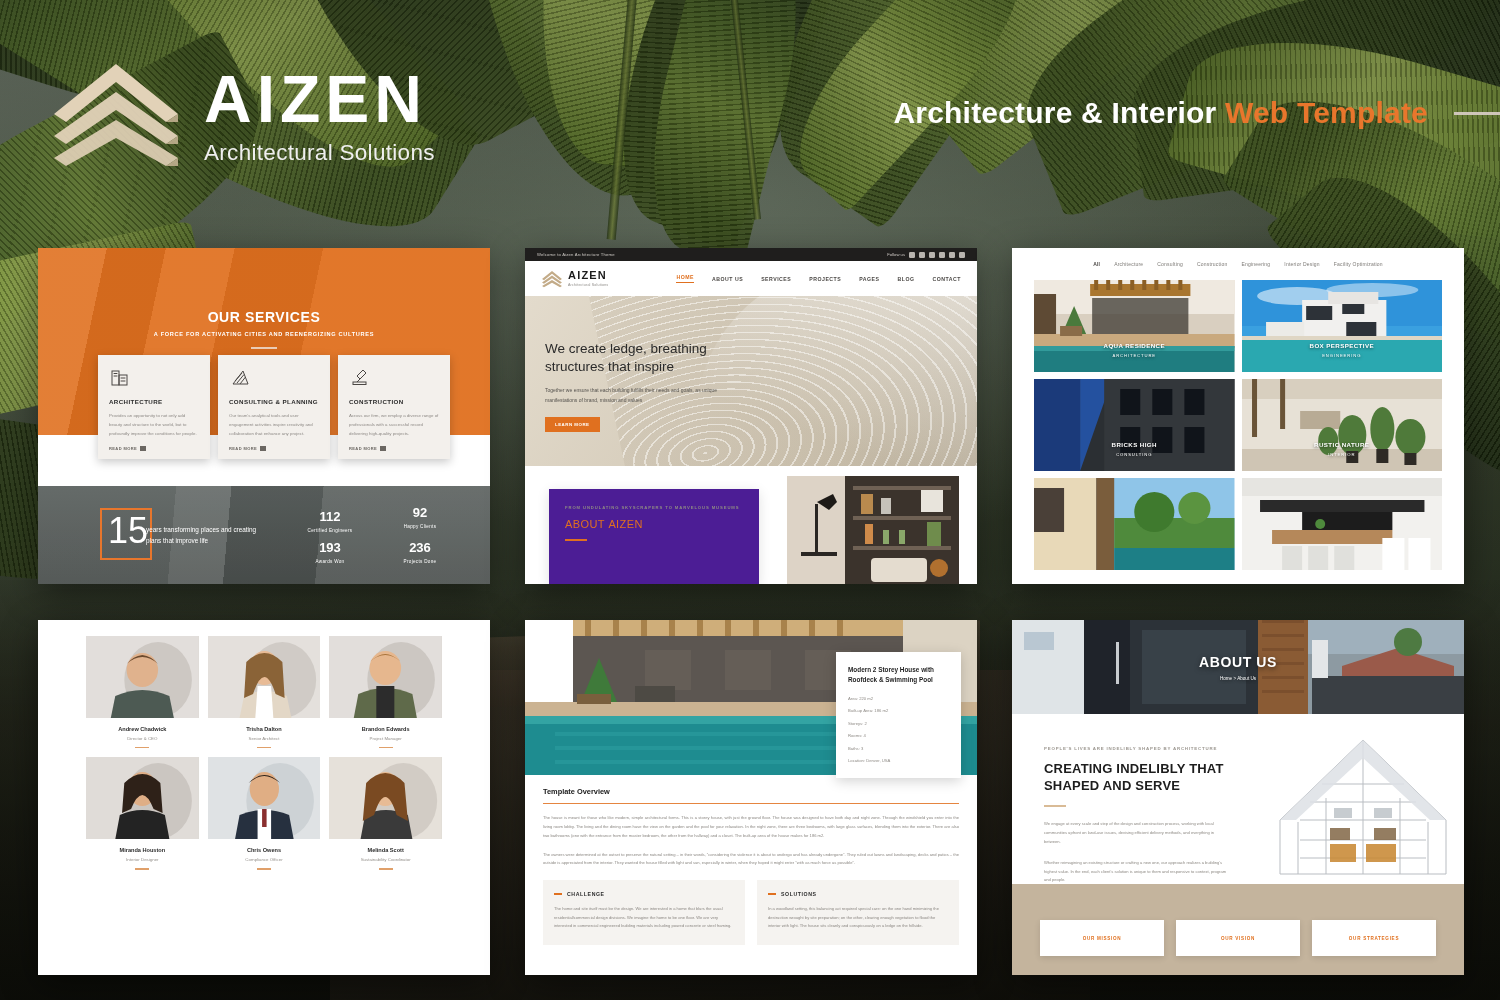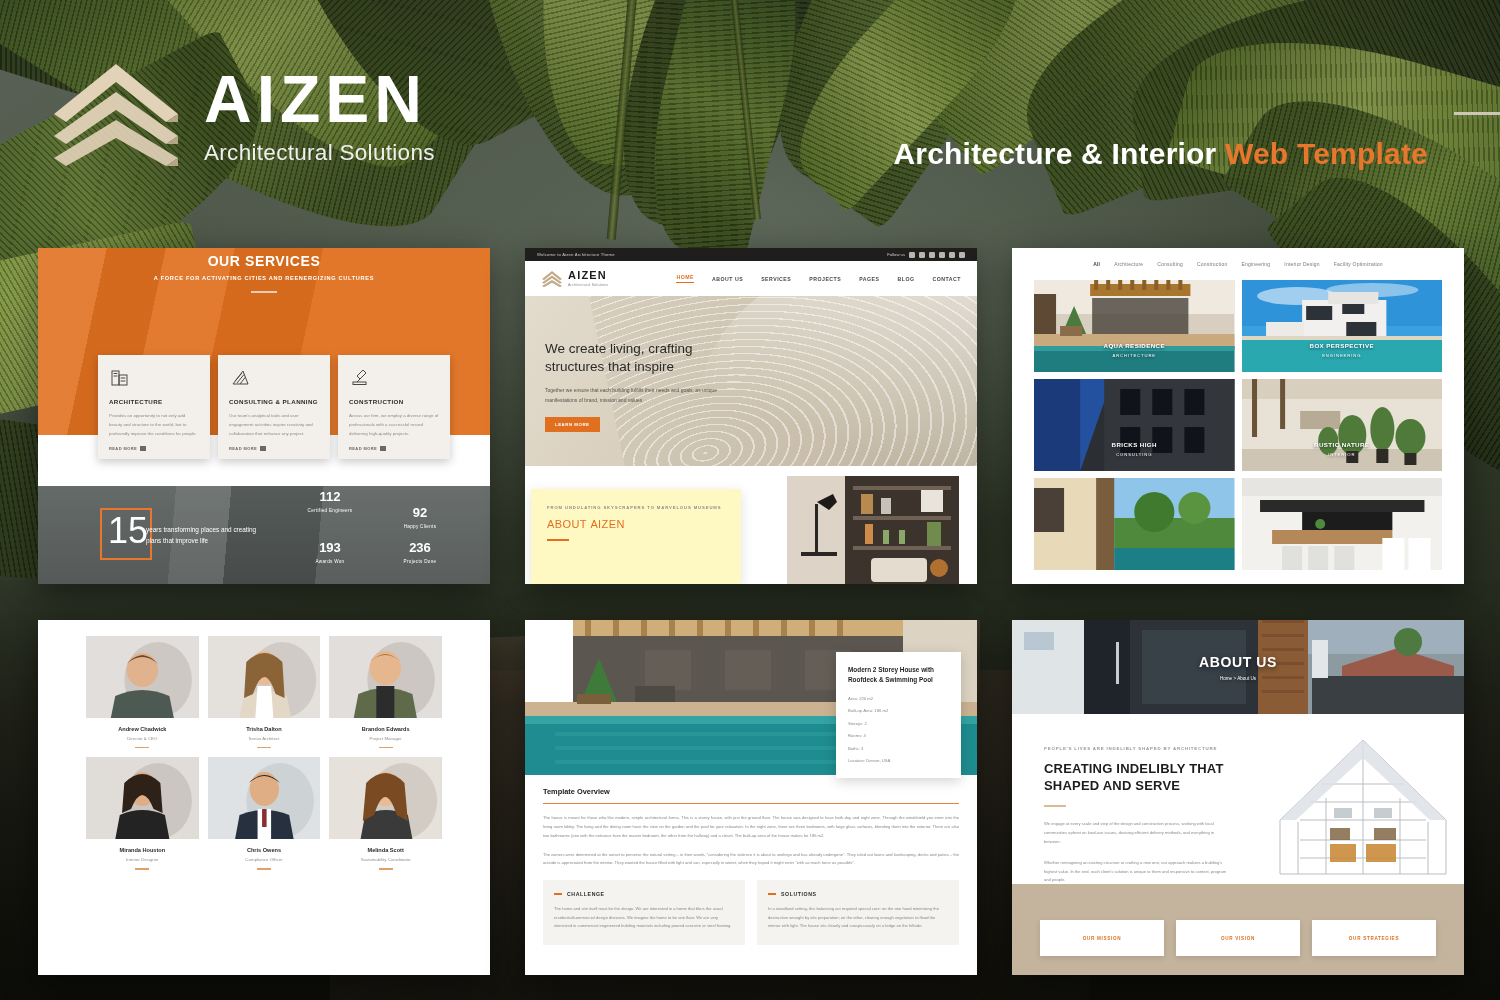--- a/index.html
+++ b/index.html
@@ -45,42 +45,41 @@
   .brand-name {
     color: #fff; font-size: 66px; font-weight: 700; letter-spacing: 5px; line-height: 1;
   }
   .brand-sub {
     color: #efefef; font-size: 22.5px; letter-spacing: .3px; margin-top: 8px; font-weight: 400;
   }
   .tagline {
     position: absolute; right: 72px; top: 96px;
     font-size: 30px; font-weight: 700; color: #ffffff; letter-spacing: .2px;
     white-space: nowrap;
-    margin-top: 41px;
   }
   .tagline .accent { color: #e8762c; }
   .tagline-rule { position: absolute; right: 0; top: 112px; width: 46px; height: 3px; background: #cfc6ba; }
 
   
   .shot { position: absolute; background: #fff; overflow: hidden; box-shadow: 0 10px 34px rgba(0,0,0,.45); }
   .shot-services  { left: 38px;   top: 248px; width: 452px; height: 336px; }
   .shot-home      { left: 525px;  top: 248px; width: 452px; height: 336px; }
   .shot-portfolio { left: 1012px; top: 248px; width: 452px; height: 336px; }
   .shot-team      { left: 38px;   top: 620px; width: 452px; height: 355px; }
   .shot-project   { left: 525px;  top: 620px; width: 452px; height: 355px; }
   .shot-about     { left: 1012px; top: 620px; width: 452px; height: 355px; }
 
   
   .svc-top { position: relative; height: 187px; background: #e0701f; overflow: hidden; }
   .svc-top::before {
     content: ""; position: absolute; inset: 0;
     background:
       linear-gradient(102deg, rgba(255,255,255,.10) 0 14%, rgba(0,0,0,.06) 14% 26%, rgba(255,255,255,.07) 26% 40%, rgba(0,0,0,.05) 40% 58%, rgba(255,255,255,.05) 58% 100%);
   }
-  .svc-title { position: relative; text-align: center; color: #fff; font-size: 14px; font-weight: 700; letter-spacing: .6px; padding-top: 5px; }
+  .svc-title { position: relative; text-align: center; color: #fff; font-size: 14px; font-weight: 700; letter-spacing: .6px; padding-top: 20px; margin-top: 41px; }
   .svc-sub { position: relative; text-align: center; color: #fff; font-size: 5.6px; letter-spacing: .7px; margin-top: 6px; font-weight: 600; }
   .mini-rule { width: 26px; height: 1.6px; background: rgba(255,255,255,.72); margin: 10px auto 0; }
   .mini-rule.org { background: #e0701f; }
   .svc-cards { position: absolute; left: 60px; top: 107px; display: flex; gap: 8px; z-index: 3; }
   .svc-card {
     width: 112px; height: 104px; background: #f3f0ec; padding: 13px 11px 0;
     box-shadow: 0 3px 9px rgba(0,0,0,.22);
   }
   .svc-card.mid { height: 104px; }
   .svc-ico { width: 22px; height: 20px; margin-bottom: 10px; }
@@ -99,21 +98,21 @@
   .stats::before {
     content: ""; position: absolute; inset: 0;
     background: linear-gradient(95deg, rgba(255,255,255,.05) 0 30%, rgba(255,255,255,.13) 30% 42%, rgba(0,0,0,.08) 42% 62%, rgba(255,255,255,.08) 62% 100%);
   }
   .years-box { position: absolute; left: 62px; top: 22px; width: 52px; height: 52px; border: 2.5px solid #e8762c; }
   .years-num { position: absolute; left: 70px; top: 27px; color: #fff; font-size: 36px; font-weight: 400; line-height: 1; }
   .years-txt { position: absolute; left: 108px; top: 38px; color: #fff; font-size: 6.4px; line-height: 1.75; width: 120px; }
   .stat { position: absolute; text-align: center; color: #fff; }
   .stat .n { font-size: 13px; font-weight: 700; line-height: 1; }
   .stat .l { font-size: 4.6px; margin-top: 5px; letter-spacing: .3px; }
-  .stat.s1 { left: 262px; top: 4px; width: 60px; }
+  .stat.s1 { left: 262px; top: 24px; width: 60px; }
   .stat.s2 { left: 352px; top: 20px; width: 60px; }
   .stat.s3 { left: 262px; top: 55px; width: 60px; }
   .stat.s4 { left: 352px; top: 55px; width: 60px; }
 
   
   .topbar { height: 13px; background: #1f1e1d; display: flex; align-items: center; padding: 0 12px; justify-content: space-between; }
   .topbar-l { color: #cfcbc6; font-size: 4.2px; letter-spacing: .2px; }
   .topbar-r { display: flex; align-items: center; gap: 4px; color: #cfcbc6; font-size: 4.2px; }
   .soc { width: 6px; height: 6px; border-radius: 1.2px; background: #b9b5b0; display: inline-block; }
   .navbar { height: 35px; background: #fff; display: flex; align-items: center; padding: 0 16px; }
@@ -134,21 +133,21 @@
   .hero::after {
     content: ""; position: absolute; left: 38%; top: -20%; width: 62%; height: 150%;
     background: linear-gradient(200deg, rgba(255,255,255,.55), rgba(255,255,255,0) 65%);
     border-radius: 60% 0 0 0;
   }
   .hero-in { position: absolute; left: 20px; top: 44px; z-index: 2; }
   .hero-h { font-size: 13.5px; color: #2a2a2a; line-height: 1.34; font-weight: 400; }
   .hero-p { font-size: 5px; color: #55524e; line-height: 1.9; margin-top: 10px; max-width: 185px; }
   .hero-btn { margin-top: 12px; background: #e0701f; color: #fff; font-size: 4.4px; font-weight: 700; letter-spacing: .5px; padding: 5px 10px; display: inline-block; }
   .about-band { position: relative; height: 118px; background: #fff; }
-  .about-card { position: absolute; left: 6px; top: 23px; width: 210px; height: 96px; background: #fef9c3; box-shadow: 0 3px 12px rgba(0,0,0,.12); padding: 16px 16px 0; }
+  .about-card { position: absolute; left: 24px; top: 23px; width: 210px; height: 96px; background: #4c1d95; box-shadow: 0 3px 12px rgba(0,0,0,.12); padding: 16px 16px 0; }
   .ab-kicker { font-size: 4.2px; color: #8e8a85; letter-spacing: .9px; font-weight: 600; }
   .ab-title { font-size: 11px; font-weight: 700; color: #1f1f1f; margin-top: 8px; letter-spacing: .4px; }
   .ab-title span { color: #e0701f; font-weight: 400; }
   .ab-rule { width: 22px; height: 1.6px; background: #e0701f; margin-top: 9px; }
   .about-img { position: absolute; right: 18px; top: 10px; width: 172px; height: 108px; overflow: hidden; background: #2b2724; }
 
   
   .pf-nav { height: 32px; background: #fff; display: flex; align-items: center; justify-content: center; gap: 14px; }
   .pf-nav a { font-size: 5px; color: #7d7a76; text-decoration: none; letter-spacing: .2px; }
   .pf-nav a.on { color: #4a4744; font-weight: 700; }
@@ -391,21 +390,21 @@
       <a href="#">PROJECTS</a>
       <a href="#">PAGES</a>
       <a href="#">BLOG</a>
       <a href="#">CONTACT</a>
     </div>
   </div>
 
   <div class="hero">
     <div class="hero-in">
       <div class="hero-h">
-        <div>We create living, crafting</div>
+        <div>We create ledge, breathing</div>
         <div>structures that inspire</div>
       </div>
       <div class="hero-p">Together we ensure that each building fulfills their needs and goals, as unique manifestations of brand, mission and values</div>
       <div class="hero-btn">LEARN MORE</div>
     </div>
   </div>
 
   <div class="about-band">
     <div class="about-card">
       <div class="ab-kicker">FROM UNDULATING SKYSCRAPERS TO MARVELOUS MUSEUMS</div>

